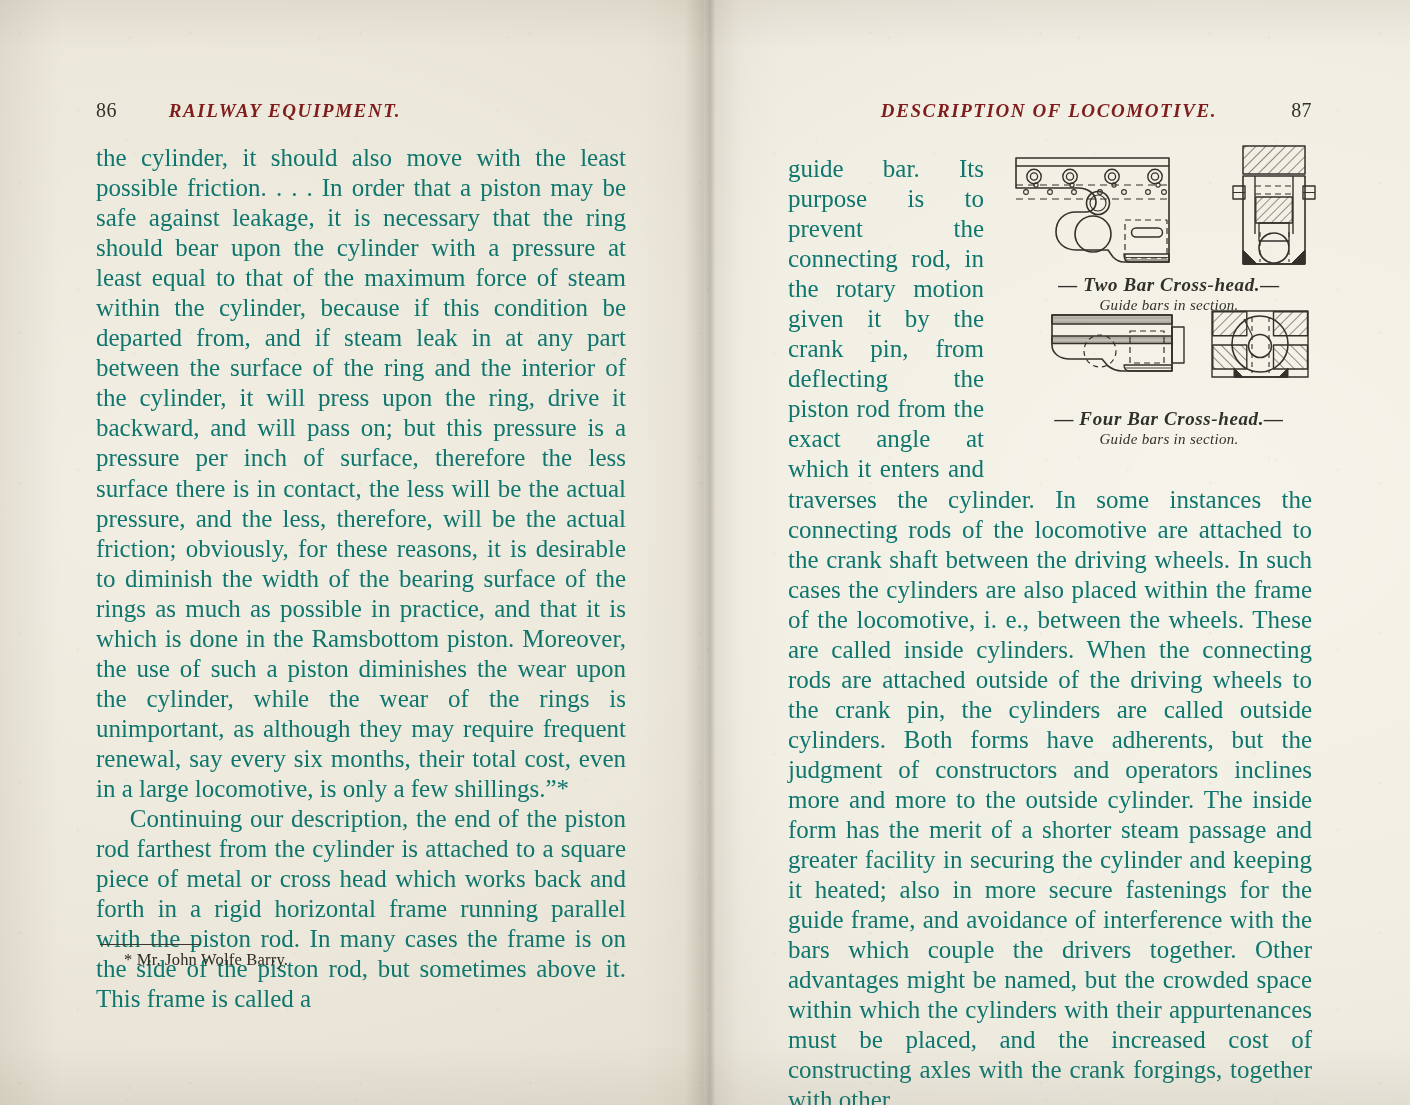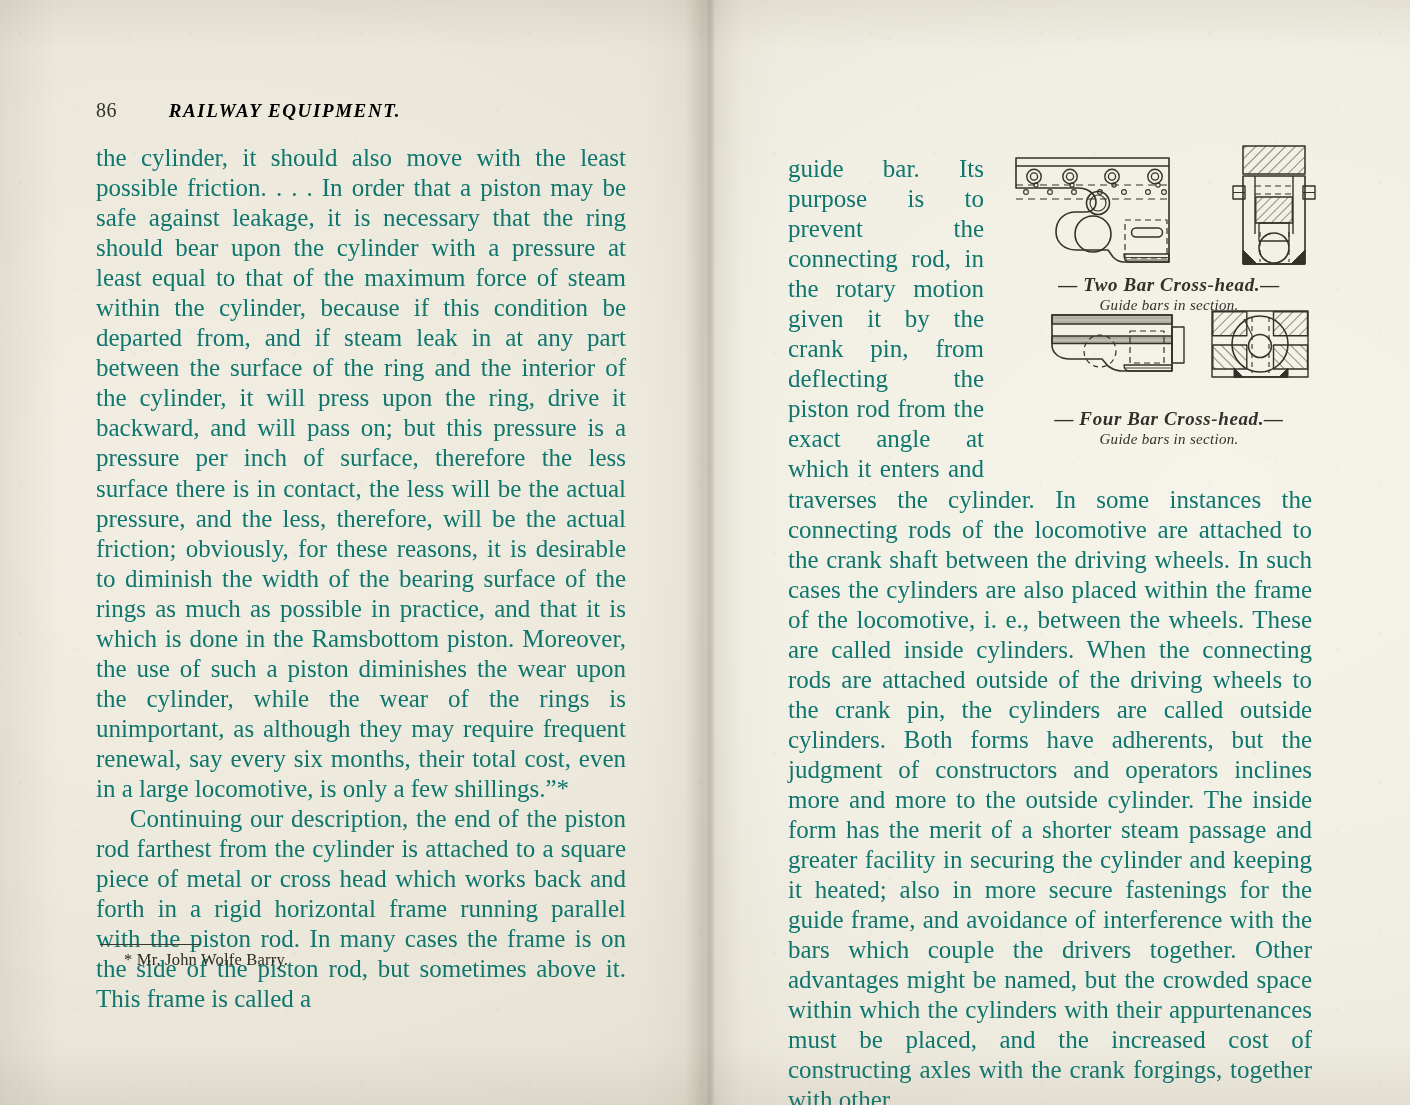--- a/index.html
+++ b/index.html
@@ -93,21 +93,21 @@
   .folio {
     font-size: 20px;
     font-family: "Liberation Serif", "DejaVu Serif", serif;
     color: #333229;
   }
   .runtitle {
     font-style: italic;
     font-weight: 700;
     font-size: 19px;
     letter-spacing: 1.6px;
-    color: #000000;
+    color: #7f1d1d;
     font-family: "Liberation Serif", "DejaVu Serif", serif;
   }
 
   #head-left { left: 96px; top: 96px; width: 530px; justify-content: flex-start; }
   #head-left .runtitle { margin-left: 52px; }
   #head-right { left: 790px; top: 96px; width: 522px; justify-content: flex-end; }
   #head-right .folio { margin-left: 74px; }
 
   
   .col {
@@ -192,20 +192,24 @@
 <div id="scan">
 
   <div class="page page-left"></div>
   <div class="page page-right"></div>
 
   <div class="runhead" id="head-left">
     <span class="folio">86</span>
     <span class="runtitle">RAILWAY EQUIPMENT.</span>
   </div>
 
+  <div class="runhead" id="head-right">
+    <span class="runtitle">DESCRIPTION OF LOCOMOTIVE.</span>
+    <span class="folio">87</span>
+  </div>
 
   <div class="col" id="col-left">
     <p>the cylinder, it should also move with the least possible friction. . . . In order that a piston may be safe against leakage, it is necessary that the ring should bear upon the cylinder with a pressure at least equal to that of the maximum force of steam within the cylinder, because if this condition be departed from, and if steam leak in at any part between the surface of the ring and the interior of the cylinder, it will press upon the ring, drive it backward, and will pass on; but this pressure is a pressure per inch of surface, therefore the less surface there is in contact, the less will be the actual pressure, and the less, therefore, will be the actual friction; obviously, for these reasons, it is desirable to diminish the width of the bearing surface of the rings as much as possible in practice, and that it is which is done in the Ramsbottom piston. Moreover, the use of such a piston diminishes the wear upon the cylinder, while the wear of the rings is unimportant, as although they may require frequent renewal, say every six months, their total cost, even in a large locomotive, is only a few shillings.”*</p>
     <p class="indent">Continuing our description, the end of the piston rod farthest from the cylinder is attached to a square piece of metal or cross head which works back and forth in a rigid horizontal frame running parallel with the piston rod. In many cases the frame is on the side of the piston rod, but sometimes above it. This frame is called a</p>
   </div>
 
   <div id="footnote-block">
     <div class="fn-rule"></div>
     <div class="fn-text">* Mr. John Wolfe Barry.</div>
   </div>

